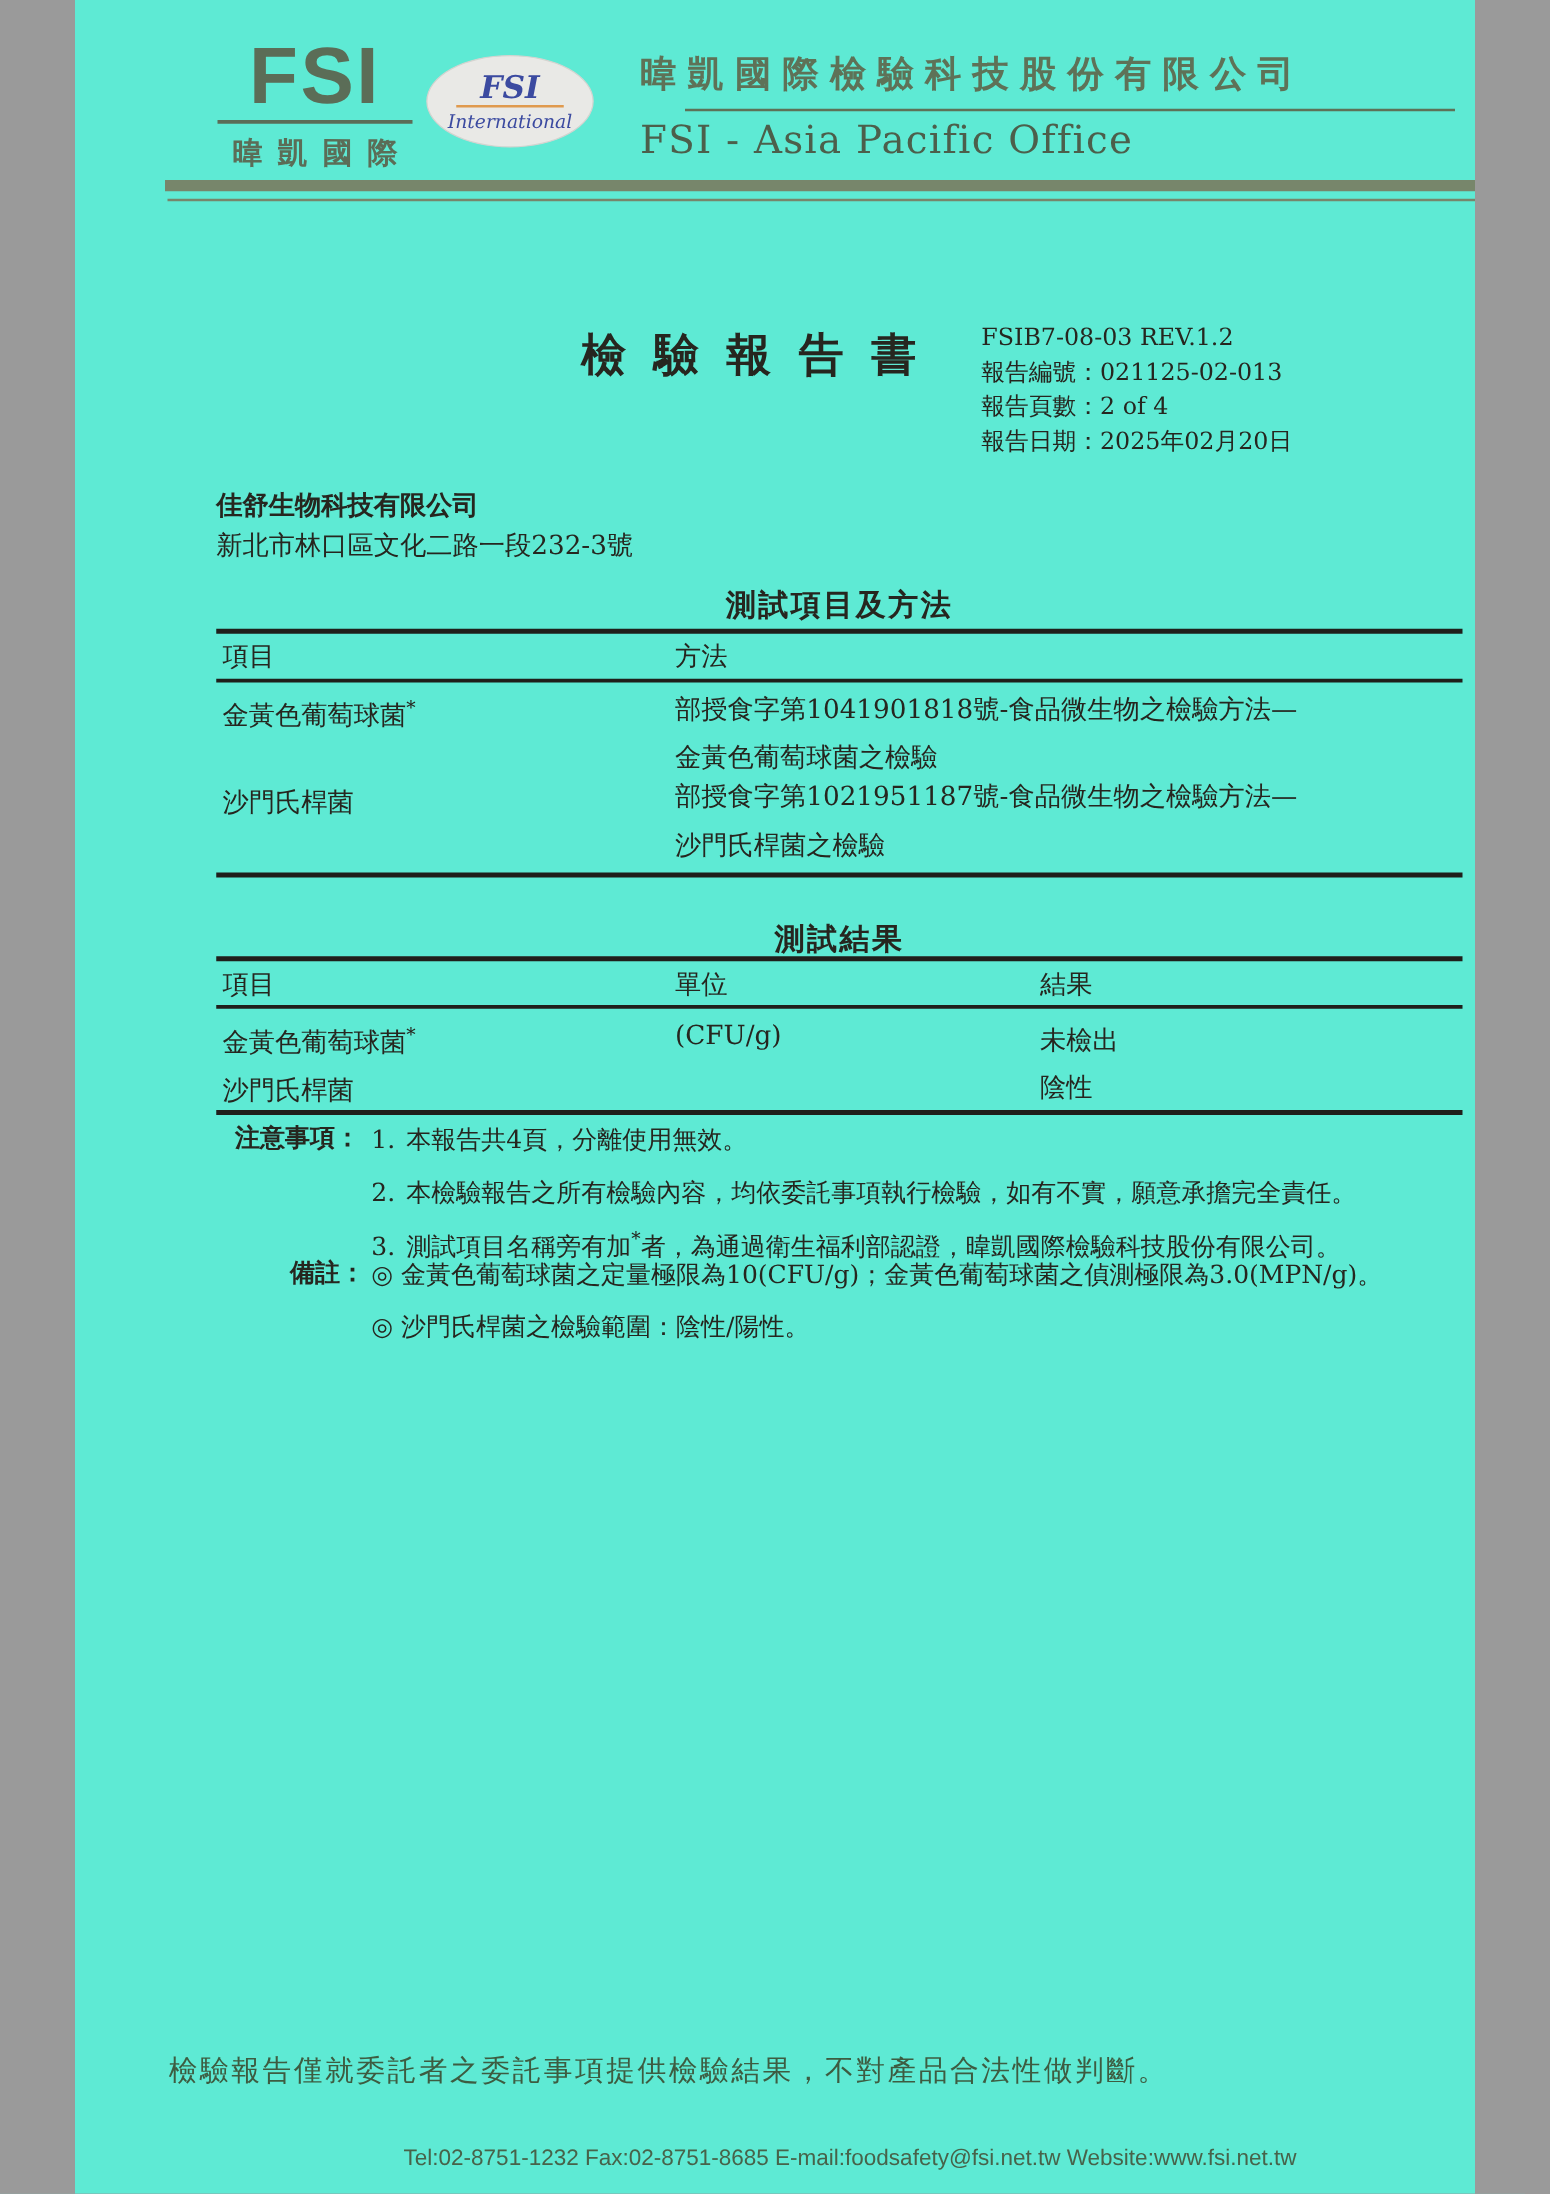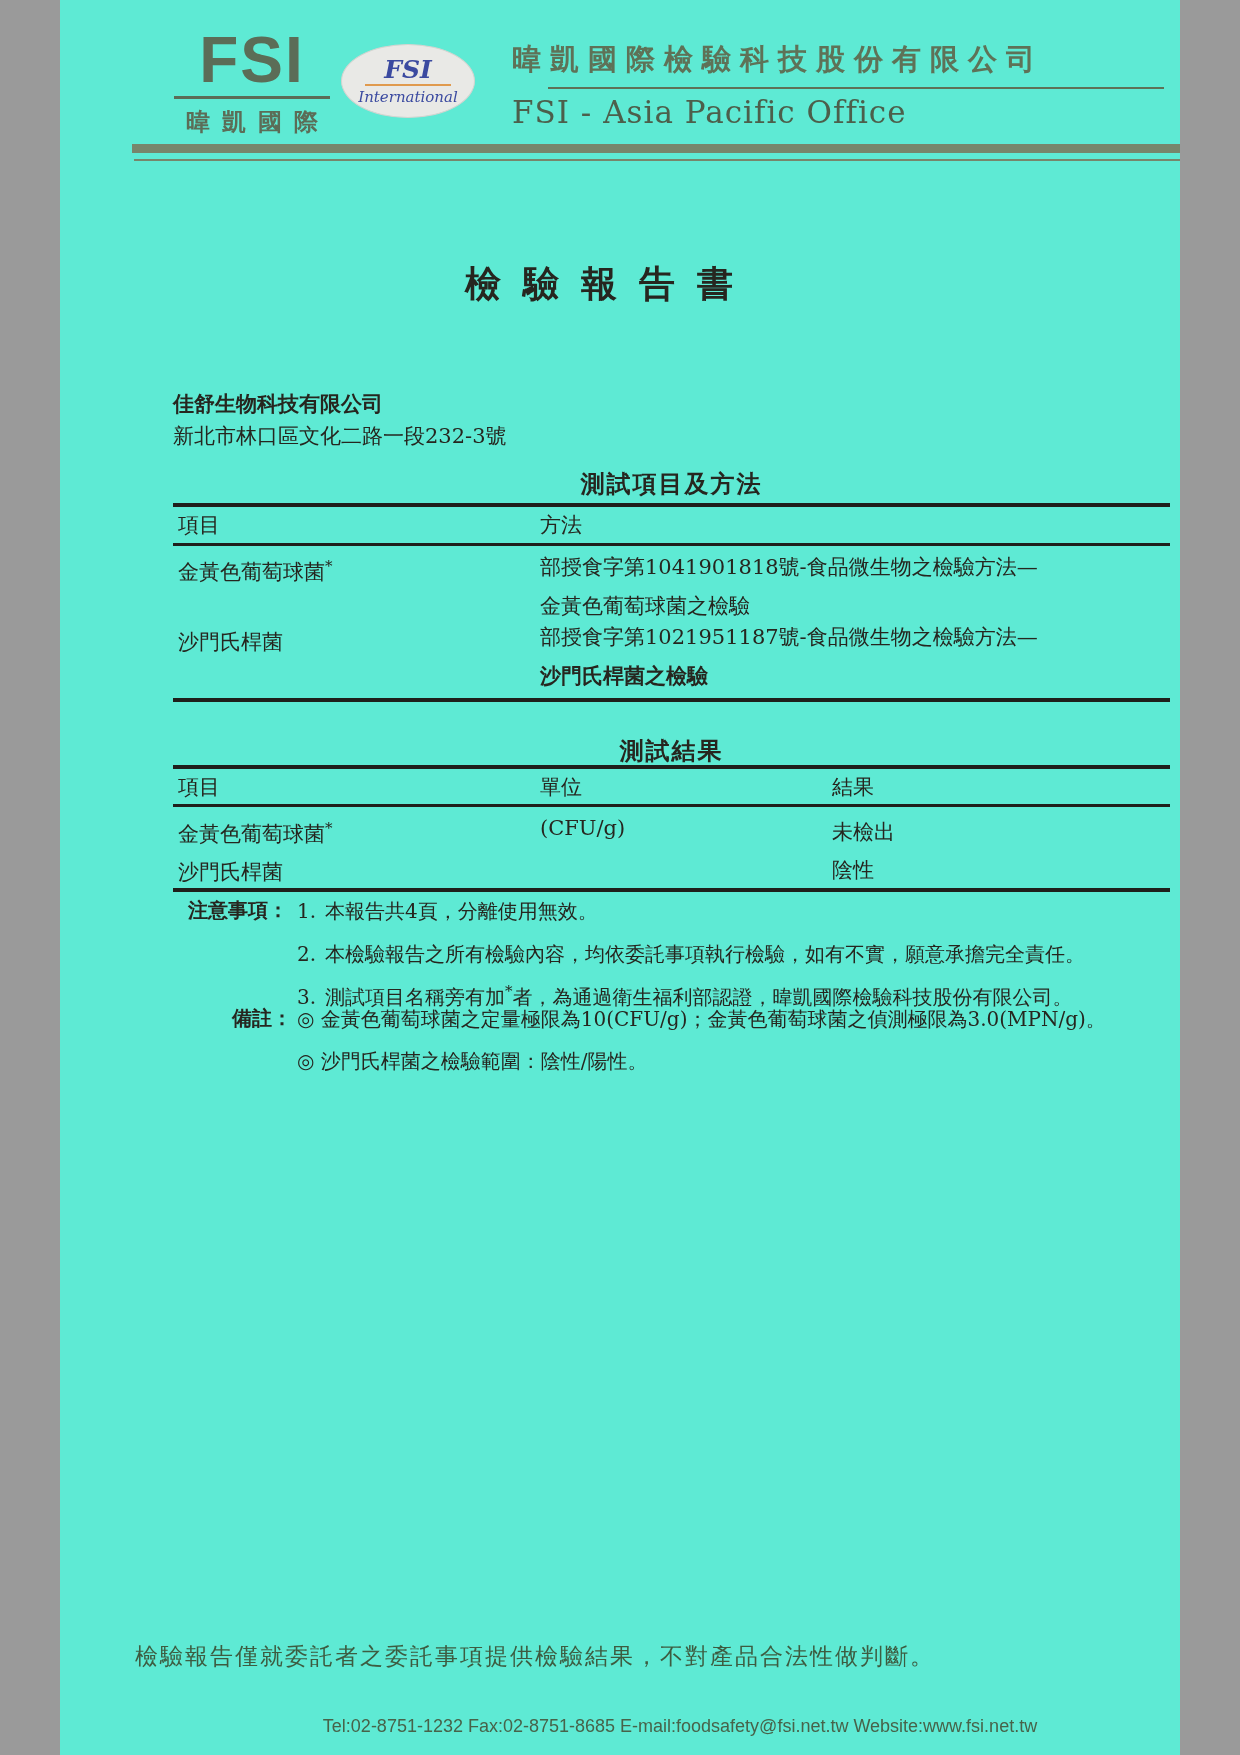--- a/index.html
+++ b/index.html
@@ -82,40 +82,46 @@
     <div class="hdr-company">暐凱國際檢驗科技股份有限公司</div>
     <div class="hdr-rule"></div>
     <div class="hdr-office">FSI  - Asia Pacific Office</div>
   </div>
 
   <div class="abs bar-thick"></div>
   <div class="abs bar-thin"></div>
 
   <div class="abs report-title">檢驗報告書</div>
 
+  <div class="abs meta-block">
+    <div>FSIB7-08-03 REV.1.2</div>
+    <div>報告編號：021125-02-013</div>
+    <div>報告頁數：2 of 4</div>
+    <div>報告日期：2025年02月20日</div>
+  </div>
 
   <div class="abs client-block">
     <div class="client-name">佳舒生物科技有限公司</div>
     <div>新北市林口區文化二路一段232-3號</div>
   </div>
 
   <div class="abs sec-title" style="top:468px;">測試項目及方法</div>
 
   <div class="abs rule" style="top:503px; height:4px;"></div>
   <div class="abs cell" style="left:118px; top:511px;">項目</div>
   <div class="abs cell" style="left:480px; top:511px;">方法</div>
   <div class="abs rule" style="top:543px; height:3px;"></div>
 
   <div class="abs cell" style="left:118px; top:558px;"><span>金黃色葡萄球菌</span><sup class="mark">*</sup></div>
   <div class="abs cell" style="left:480px; top:553px;">部授食字第1041901818號-食品微生物之檢驗方法—</div>
   <div class="abs cell" style="left:480px; top:592px;">金黃色葡萄球菌之檢驗</div>
 
   <div class="abs cell" style="left:118px; top:628px;"><span>沙門氏桿菌</span><sup class="mark"></sup></div>
   <div class="abs cell" style="left:480px; top:623px;">部授食字第1021951187號-食品微生物之檢驗方法—</div>
-  <div class="abs cell" style="left:480px; top:662px;font-weight:bold;">沙門氏桿菌之檢驗</div>
+  <div class="abs cell" style="left:480px; top:662px;">沙門氏桿菌之檢驗</div>
 
   <div class="abs rule" style="top:698px; height:4px;"></div>
 
   <div class="abs sec-title" style="top:735px;">測試結果</div>
 
   <div class="abs rule" style="top:765px; height:4px;"></div>
   <div class="abs cell" style="left:118px; top:773px;">項目</div>
   <div class="abs cell" style="left:480px; top:773px;">單位</div>
   <div class="abs cell" style="left:772px; top:773px;">結果</div>
   <div class="abs rule" style="top:804px; height:3px;"></div>

